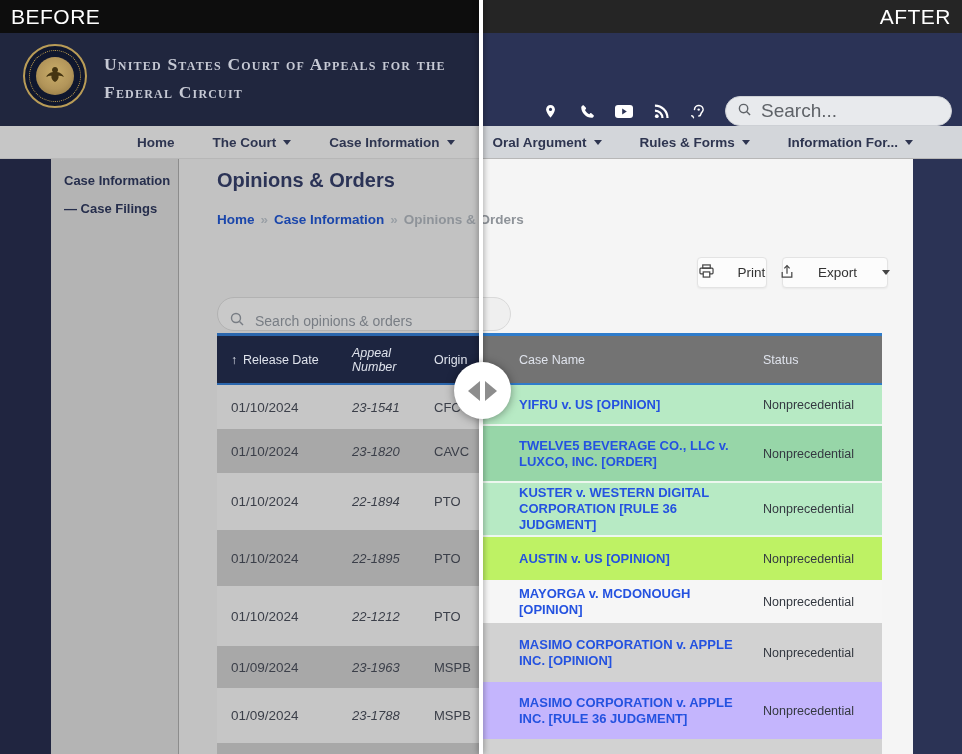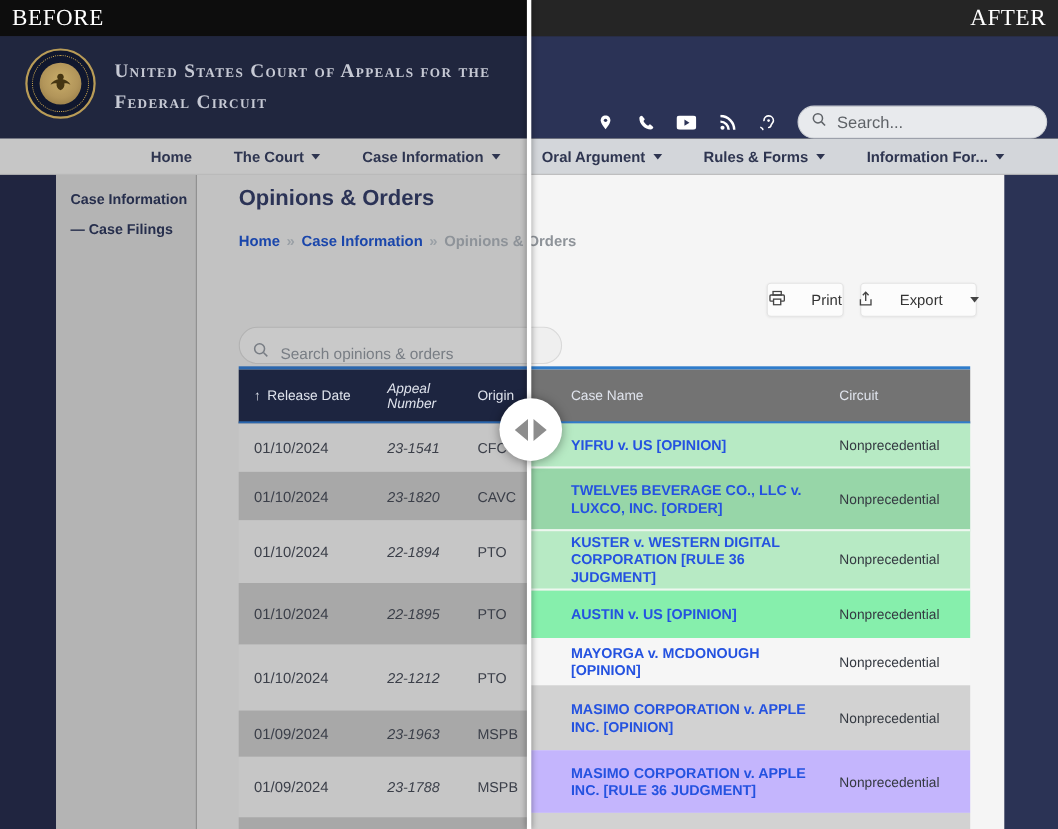--- a/index.html
+++ b/index.html
@@ -8,40 +8,40 @@
          font-family:"Liberation Sans",sans-serif;}
   .pane{position:absolute;top:0;left:0;height:754px;}
   .pane.after{width:962px;}
   .pane.before{width:481px;overflow:hidden;}
   .page{position:absolute;top:0;left:0;width:962px;height:754px;}
 
   
   .topbar{position:absolute;top:0;left:0;width:962px;height:33px;background:#252525;
           display:flex;align-items:center;justify-content:space-between;padding:0 11px;}
   .pane.before .topbar{background:#0d0d0d;}
-  .cmp-label{color:#ffffff;font-size:21px;font-weight:500;letter-spacing:.5px;font-family:Liberation Serif, serif;}
+  .cmp-label{color:#ffffff;font-size:21px;font-weight:500;letter-spacing:.5px;}
 
   
   .siteheader{position:absolute;top:33px;left:0;width:962px;height:93px;background:#2b3356;}
   .pane.before .siteheader{background:#20263e;}
   .seal{position:absolute;left:23px;top:11px;width:64px;height:64px;border-radius:50%;
         background:#10172e;border:2px solid #b99c57;display:flex;align-items:center;justify-content:center;}
   .seal-band{width:52px;height:52px;border-radius:50%;border:1px dotted #caa64f;
              display:flex;align-items:center;justify-content:center;}
   .seal-core{width:38px;height:38px;border-radius:50%;
              background:radial-gradient(circle at 50% 42%,#c9ad69 0%,#b2955a 55%,#8a713d 100%);
              display:flex;align-items:center;justify-content:center;}
   .sitetitle{position:absolute;left:104px;top:17px;color:#c6c9d4;
              font-family:"Liberation Serif",serif;font-variant:small-caps;
              font-size:17.5px;letter-spacing:1.2px;line-height:28px;font-weight:600;}
   .hicons{position:absolute;left:541px;top:66px;display:flex;align-items:center;gap:19px;height:24px;}
   .hicon{display:flex;align-items:center;justify-content:center;width:18px;height:18px;cursor:pointer;}
   .hsearch{position:absolute;left:725px;top:63px;width:227px;height:30px;border-radius:15px;
            background:#e8eaed;border:1px solid #cdd0d5;display:flex;align-items:center;padding:0 12px;gap:8px;}
-  .hsearch input{border:none;outline:none;background:transparent;font-size:15px;color:#5f6368;width:160px;
+  .hsearch input{border:none;outline:none;background:transparent;font-size:19px;color:#5f6368;width:160px;
                  font-family:"Liberation Sans",sans-serif;}
   .hsearch input::placeholder{color:#5f6368;}
 
   
   .mainnav{position:absolute;top:126px;left:0;width:962px;height:33px;background:#d3d6da;
            display:flex;align-items:center;padding-left:137px;gap:38px;border-bottom:1px solid #b7b7b7;}
   .pane.before .mainnav{background:#c6c6c6;}
   .nav-item{display:flex;align-items:center;gap:7px;font-size:13.5px;font-weight:700;color:#2e3550;cursor:pointer;white-space:nowrap;}
   .nav-caret{width:0;height:0;border-left:4px solid transparent;border-right:4px solid transparent;
              border-top:5px solid #2e3550;}
@@ -95,21 +95,21 @@
 
   .trow{display:flex;}
   .cell{display:flex;align-items:center;font-size:13.5px;color:#3b3f49;}
   .caselink{color:#2452e0;font-weight:700;font-size:13px;line-height:16px;cursor:pointer;text-decoration:none;}
   .cell.c-status{font-size:12.5px;color:#343941;text-align:right;}
   .cell.c-appeal,.cell.c-origin{font-size:13px;}
 
   .pane.after .trow:nth-child(1){height:41px;background:#b7eac4;border-bottom:2px solid #edf7ef;}
   .pane.after .trow:nth-child(2){height:57px;background:#97d6a8;border-bottom:2px solid #edf7ef;}
   .pane.after .trow:nth-child(3){height:54px;background:#b7eac4;border-bottom:2px solid #edf7ef;}
-  .pane.after .trow:nth-child(4){height:43px;background:#86efac;}
+  .pane.after .trow:nth-child(4){height:43px;background:#bef264;}
   .pane.after .trow:nth-child(5){height:43px;background:#f6f6f6;}
   .pane.after .trow:nth-child(6){height:59px;background:#d2d2d2;}
   .pane.after .trow:nth-child(7){height:57px;background:#c4b5fd;}
   .pane.after .trow:nth-child(8){height:43px;background:#d2d2d2;}
 
   .pane.before .trow:nth-child(odd){background:#c6c6c6;}
   .pane.before .trow:nth-child(even){background:#a8a8a8;}
   .pane.before .trow:nth-child(1){height:44px;}
   .pane.before .trow:nth-child(2){height:44px;}
   .pane.before .trow:nth-child(3){height:57px;}
@@ -280,21 +280,21 @@
 
       <div class="table">
         <div class="thead">
           <div class="hcell c-date">
             <span class="sort-arrow">↑</span>
             <span>Release Date</span>
           </div>
           <div class="hcell c-appeal">Appeal Number</div>
           <div class="hcell c-origin">Origin</div>
           <div class="hcell c-case">Case Name</div>
-          <div class="hcell c-status">Circuit</div>
+          <div class="hcell c-status">Status</div>
         </div>
         <div class="tbody">
             <div class="trow">
               <div class="cell c-date">01/10/2024</div>
               <div class="cell c-appeal">23-1541</div>
               <div class="cell c-origin">CFC</div>
               <div class="cell c-case">
                 <a class="caselink">YIFRU v. US [OPINION]</a>
               </div>
               <div class="cell c-status">Nonprecedential</div>

